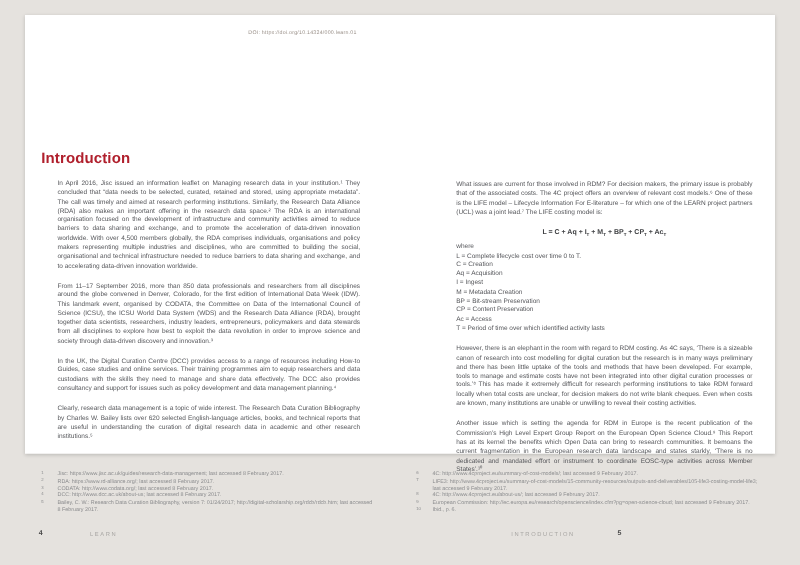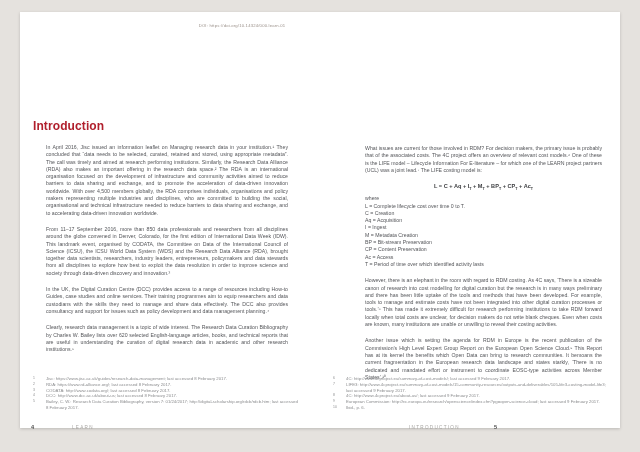--- a/index.html
+++ b/index.html
@@ -6,21 +6,21 @@
   body {
     width: 640px; height: 452px;
     background: #e5e2de;
     font-family: "Liberation Sans", sans-serif;
     position: relative;
     overflow: hidden;
   }
   .sheet {
     position: absolute;
     left: 20px; top: 12px;
-    width: 600px; height: 416px;
+    width: 600px; height: 351px;
     background: #ffffff;
     box-shadow: 0 1px 3px rgba(0,0,0,0.18);
   }
   .doi {
     position: absolute;
     left: 142px; top: 11px; width: 160px;
     text-align: center;
     font-size: 4.2px;
     color: #9a9089;
     letter-spacing: 0.2px;

